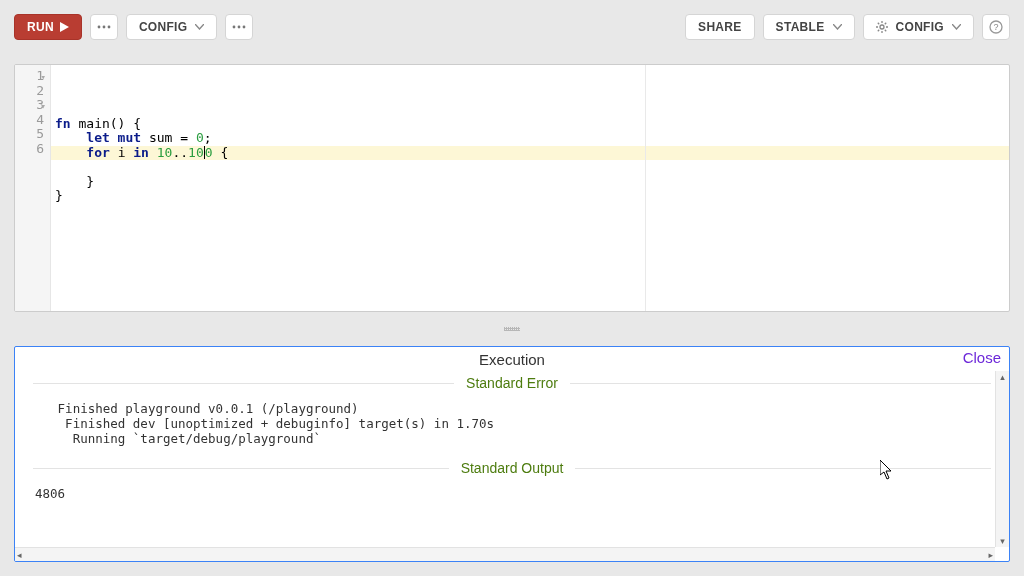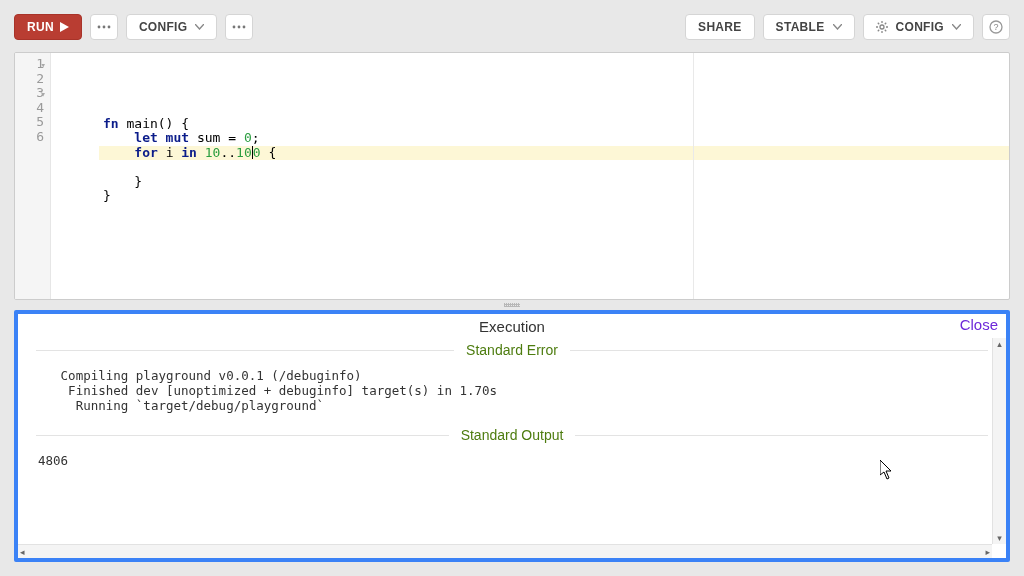--- a/index.html
+++ b/index.html
@@ -1,48 +1,48 @@
 <!DOCTYPE html>
 <html><head>
 <meta charset="utf-8">
 <style>
   * { box-sizing: border-box; margin: 0; padding: 0; }
   html, body { width: 1024px; height: 576px; overflow: hidden; font-family: -apple-system, "Segoe UI", Helvetica, Arial, sans-serif; background: #e8e8e8; }
-  .app { display: flex; flex-direction: column; height: 100%; padding: 14px; gap: 0; }
+  .app { display: flex; flex-direction: column; height: 100%; padding: 14px; gap: 12px; }
 
   
   .toolbar { display: flex; align-items: center; gap: 8px; margin-bottom: 12px; }
   .toolbar .spacer { flex: 1; }
   .btn { display: inline-flex; align-items: center; gap: 6px; background: #fff; border: 1px solid #d5d5d5; border-radius: 4px; padding: 0 12px; height: 26px; font-size: 12px; font-weight: 600; color: #444; cursor: pointer; letter-spacing: .3px; }
   .btn.run { background: #b93d32; border-color: #a83329; color: #fff; }
   .btn .chev { margin-left: 2px; }
   .btn .gear { margin-right: 2px; }
   .iconbtn { display:inline-flex; align-items:center; justify-content:center; width:28px; height:26px; background:#fff; border:1px solid #d5d5d5; border-radius:4px; color:#555; cursor:pointer; }
 
   .chev svg, .gear svg, .play svg, .dots svg, .help svg { display:block; }
 
   
   .editor-wrap { background:#fff; border:1px solid #ccc; border-radius:2px; height:248px; display:flex; position:relative; overflow:hidden; }
   .gutter { width:36px; background:#f5f5f5; border-right:1px solid #e6e6e6; font-family: Menlo, Consolas, "DejaVu Sans Mono", monospace; font-size:13px; color:#9a9a9a; text-align:right; padding:4px 6px 0 0; line-height:14.5px; user-select:none; }
   .gutter .ln { height:14.5px; position:relative; }
   .gutter .fold::after { content:"▾"; font-size:9px; position:absolute; right:-2px; top:1px; color:#aaa;}
-  .code { flex:1; position:relative; font-family: Menlo, Consolas, "DejaVu Sans Mono", monospace; font-size:13px; line-height:14.5px; padding-top:20px; white-space:pre;margin-left:48px; }
+  .code { flex:1; position:relative; font-family: Menlo, Consolas, "DejaVu Sans Mono", monospace; font-size:13px; line-height:14.5px; padding-top:8px; white-space:pre; }
   .code .line { height:14.5px; padding-left:4px; }
   .code .hl { background:#fdf7d6; }
   .kw { color:#0b1c8a; font-weight:bold; }
   .num { color:#2a9d3f; }
   .cursor-bar { display:inline-block; width:0; border-left:1.5px solid #000; height:13px; vertical-align:-2px; }
   .printmargin { position:absolute; top:0; bottom:0; left:594px; width:1px; background:#e9e9e9; }
 
   
   .splitter { height:10px; display:flex; align-items:center; justify-content:center; cursor:row-resize; }
   .splitter .grip { width:16px; height:4px; background: repeating-linear-gradient(90deg,#888 0 1px, transparent 1px 2px), repeating-linear-gradient(0deg,#888 0 1px, transparent 1px 2px); opacity:.5; }
 
   
-  .output { flex:1; background:#fff; border:4px solid #3b82f6; border-radius:2px; position:relative; display:flex; flex-direction:column; overflow:hidden; }
+  .output { flex:1; background:#fff; border:1px solid #3b82f6; border-radius:2px; position:relative; display:flex; flex-direction:column; overflow:hidden; }
   .output-header { display:flex; align-items:center; justify-content:center; height:24px; position:relative; font-size:15px; color:#333; }
   .output-header .close { position:absolute; right:8px; top:2px; font-size:15px; color:#6d28d9; cursor:pointer; }
   .section-label { display:flex; align-items:center; gap:12px; color:#4d7c0f; font-size:14px; padding:4px 18px; }
   .section-label::before, .section-label::after { content:""; flex:1; height:1px; background:#e3e3e3; }
   .stderr, .stdout { font-family: Menlo, Consolas, "DejaVu Sans Mono", monospace; font-size:12.5px; color:#333; white-space:pre; padding:6px 20px 10px 20px; line-height:15px; }
   .vscroll { position:absolute; right:0; top:24px; bottom:14px; width:14px; background:#f4f4f4; border-left:1px solid #e2e2e2; }
   .vscroll .arrow { position:absolute; left:0; right:0; height:12px; display:flex; align-items:center; justify-content:center; color:#666; font-size:9px; }
   .vscroll .up{top:0;} .vscroll .down{bottom:0;}
   .hscroll { position:absolute; left:0; right:14px; bottom:0; height:14px; background:#f4f4f4; border-top:1px solid #e2e2e2; display:flex; justify-content:space-between; align-items:center; color:#666; font-size:9px; padding:0 2px;}
 
@@ -153,21 +153,21 @@
     </div>
 
   <div class="output">
     <div class="output-header">
       <span>Execution</span>
       <span class="close">Close</span>
     </div>
     <div class="section-label">
         <span>Standard Error</span>
       </div>
-    <div class="stderr">   Compiling playground v0.0.1 (/debuginfo)
+    <div class="stderr">   Finished playground v0.0.1 (/playground)
     Finished dev [unoptimized + debuginfo] target(s) in 1.70s
      Running `target/debug/playground`</div>
     <div class="section-label">
         <span>Standard Output</span>
       </div>
     <div class="stdout">4806</div>
 
     <div class="vscroll">
       <div class="arrow up">▴</div>
       <div class="arrow down">▾</div>

